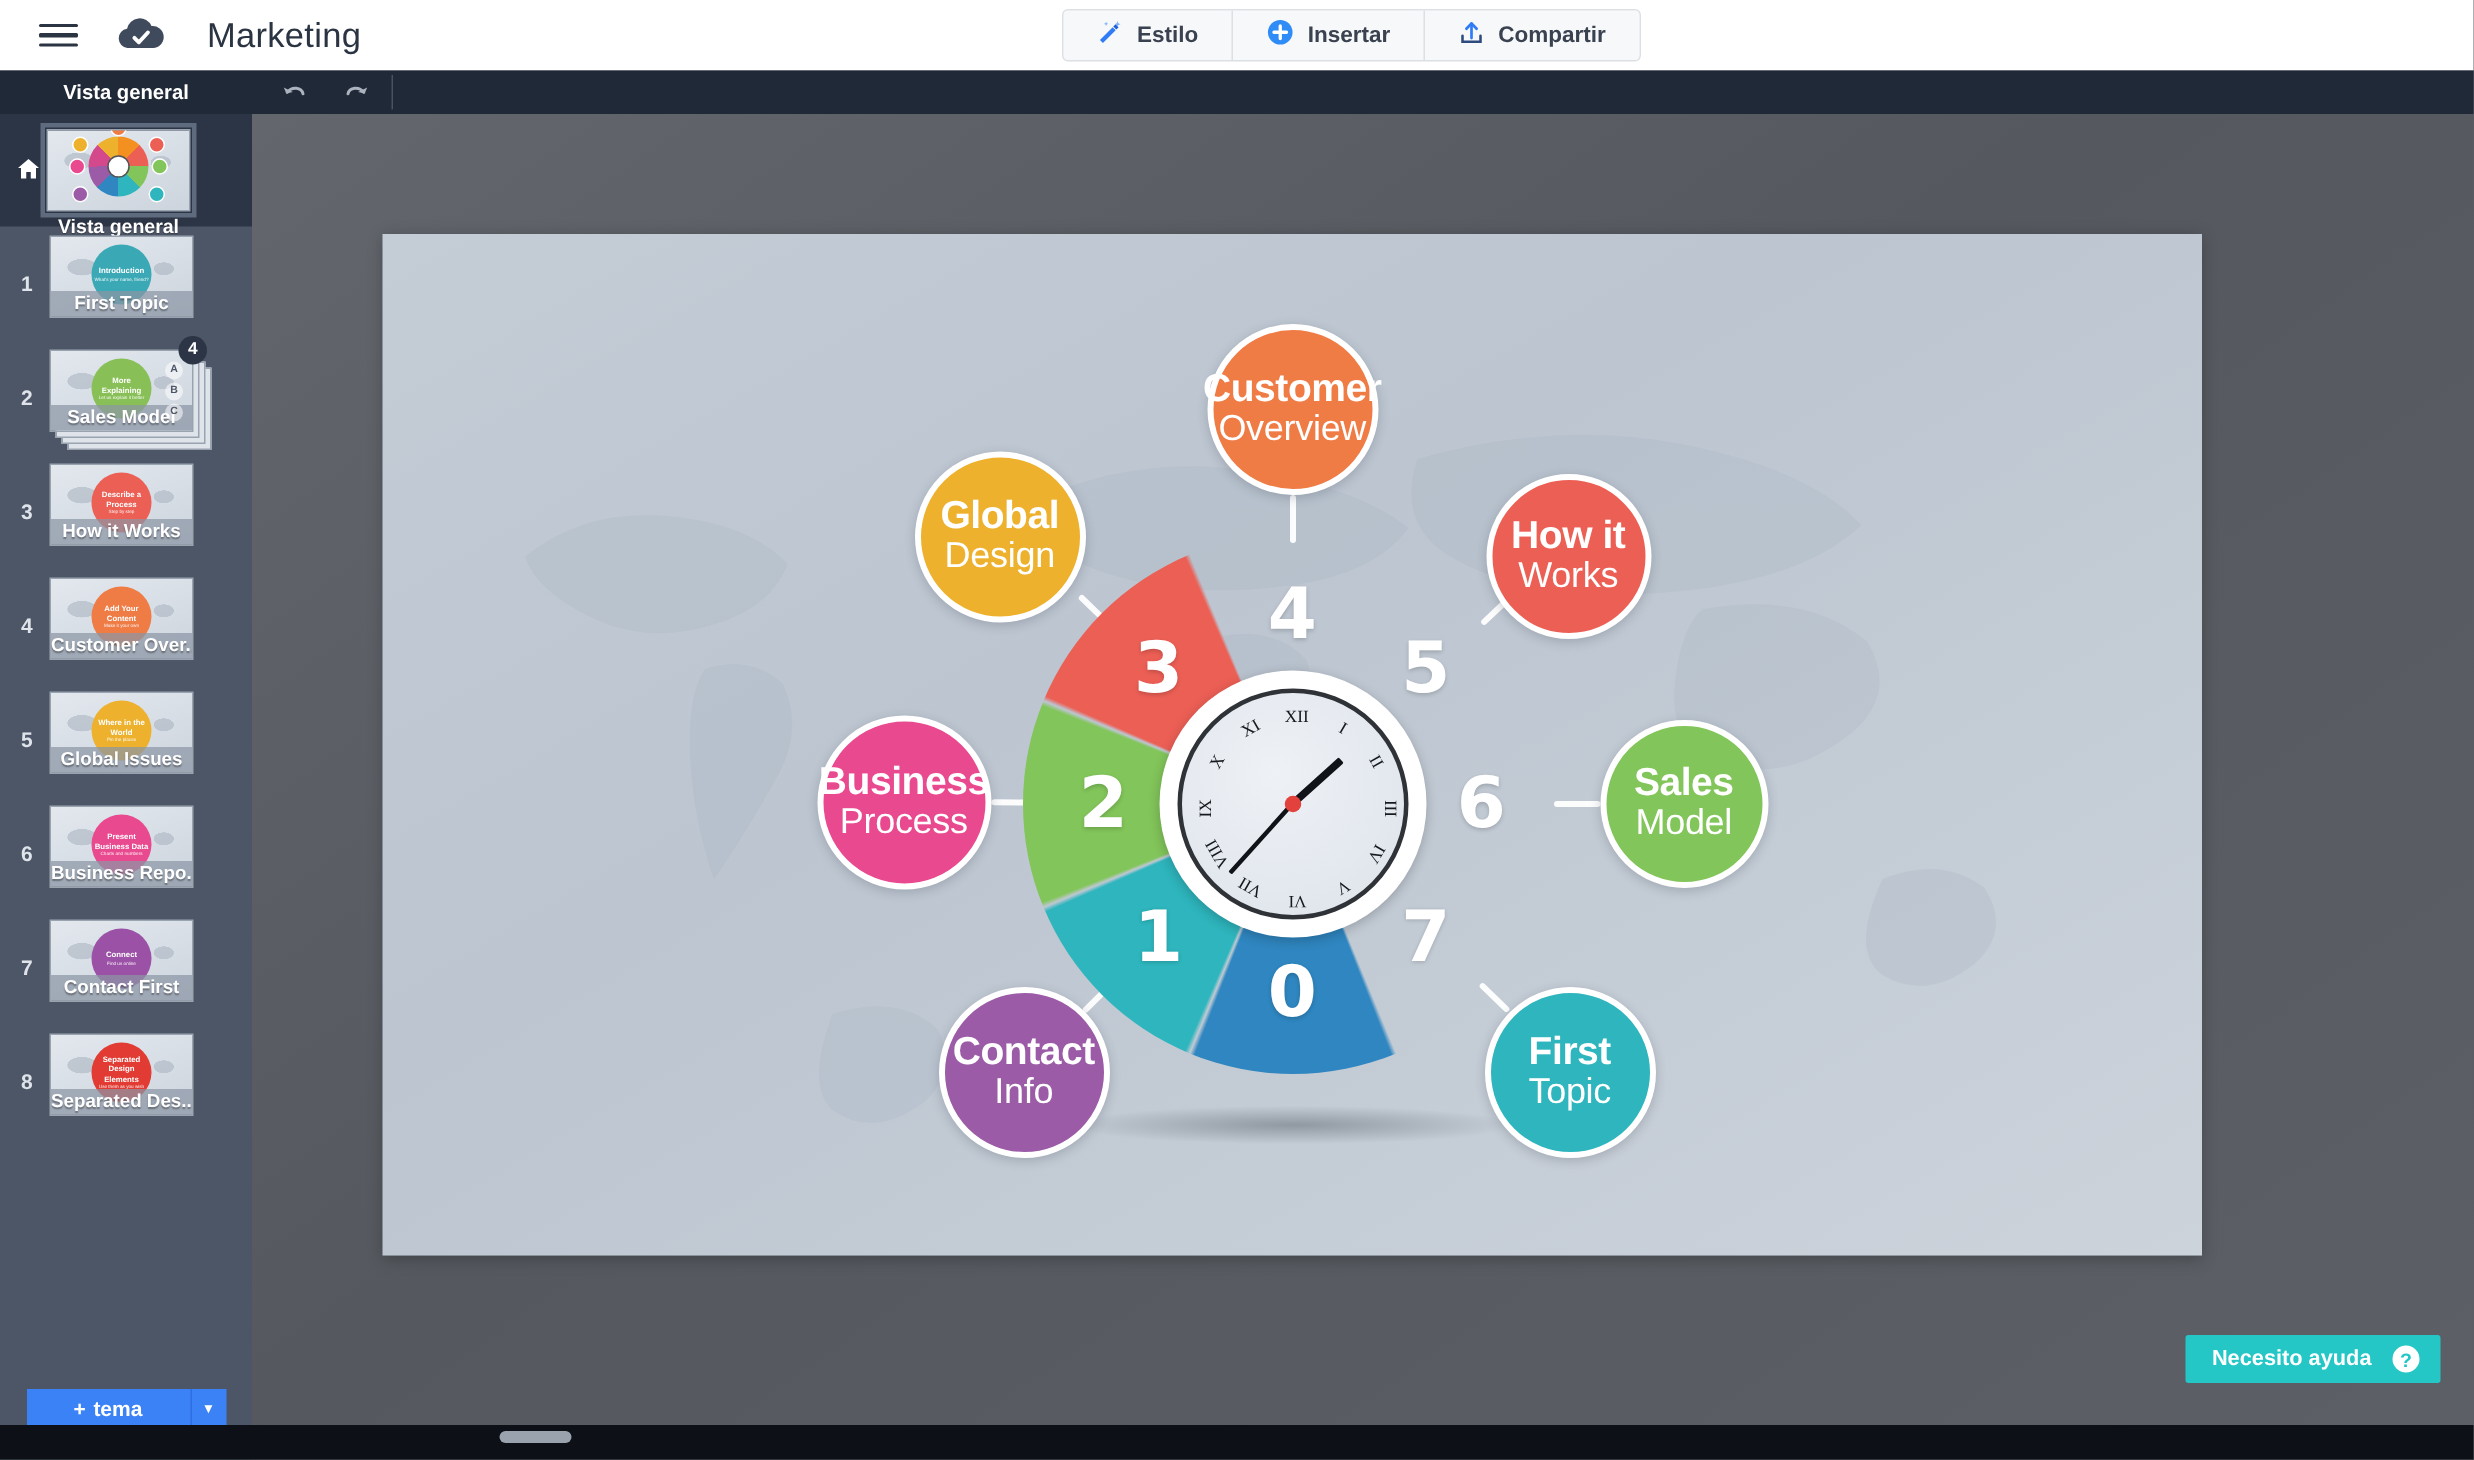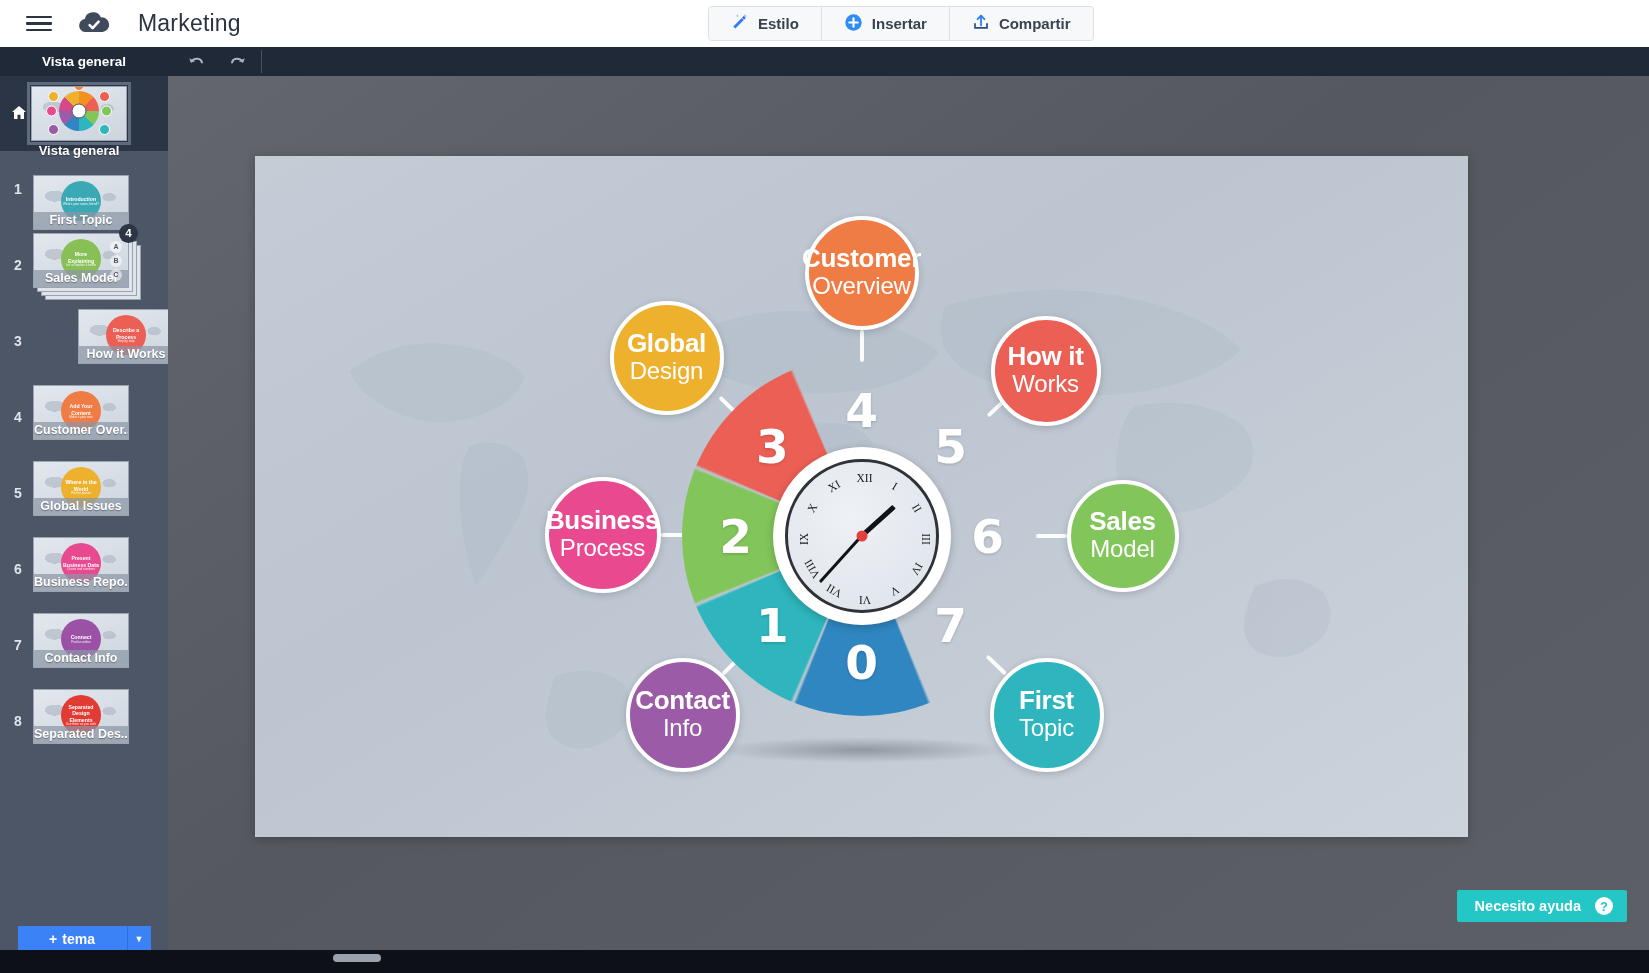--- a/index.html
+++ b/index.html
@@ -331,21 +331,21 @@
         </div>
       </div>
       <div class="thumb-label ov" style="position:relative;background:transparent;margin-top:1px;">Vista general</div>
     </div>
   </div>
 
   <div id="slide-list">
       <div class="slide-row">
         <div class="slide-num">1</div>
         <div class="slide-thumb-pos">
-          <div class="thumb" style="position: relative; margin-top: 18px;">
+          <div class="thumb" style="position: relative;">
             <div class="mini-map"></div>
             <div class="mini-circle" style="background: rgb(58, 169, 181);">
               <div>Introduction</div>
               <div class="mini-sub">What's your name, friend?</div>
             </div>
             <div class="thumb-label">First Topic</div>
           </div>
         </div>
       </div>
       <div class="slide-row">
@@ -364,21 +364,21 @@
             <div style="position: absolute; right: 6px; top: 7px; width: 12px; height: 12px; border-radius: 50%; background: rgba(255, 255, 255, 0.55); color: rgb(77, 86, 103); font-size: 7px; font-weight: bold; line-height: 12px; text-align: center; z-index: 5;">A</div>
             <div style="position: absolute; right: 6px; top: 21px; width: 12px; height: 12px; border-radius: 50%; background: rgba(255, 255, 255, 0.55); color: rgb(77, 86, 103); font-size: 7px; font-weight: bold; line-height: 12px; text-align: center; z-index: 5;">B</div>
             <div style="position: absolute; right: 6px; top: 35px; width: 12px; height: 12px; border-radius: 50%; background: rgba(255, 255, 255, 0.55); color: rgb(77, 86, 103); font-size: 7px; font-weight: bold; line-height: 12px; text-align: center; z-index: 5;">C</div>
           </div>
           <div class="stack-badge">4</div>
         </div>
       </div>
       <div class="slide-row">
         <div class="slide-num">3</div>
         <div class="slide-thumb-pos">
-          <div class="thumb" style="position: relative; margin-left: 45px;">
+          <div class="thumb" style="position: relative;">
             <div class="mini-map"></div>
             <div class="mini-circle" style="background: rgb(236, 95, 85);">
               <div>Describe a Process</div>
               <div class="mini-sub">Step by step</div>
             </div>
             <div class="thumb-label">How it Works</div>
           </div>
         </div>
       </div>
       <div class="slide-row">
@@ -422,21 +422,21 @@
       </div>
       <div class="slide-row">
         <div class="slide-num">7</div>
         <div class="slide-thumb-pos">
           <div class="thumb" style="position: relative;">
             <div class="mini-map"></div>
             <div class="mini-circle" style="background: rgb(155, 81, 165);">
               <div>Connect</div>
               <div class="mini-sub">Find us online</div>
             </div>
-            <div class="thumb-label">Contact Info</div>
+            <div class="thumb-label">Contact First</div>
           </div>
         </div>
       </div>
       <div class="slide-row">
         <div class="slide-num">8</div>
         <div class="slide-thumb-pos">
           <div class="thumb" style="position: relative;">
             <div class="mini-map"></div>
             <div class="mini-circle" style="background: rgb(226, 59, 51);">
               <div>Separated Design Elements</div>

